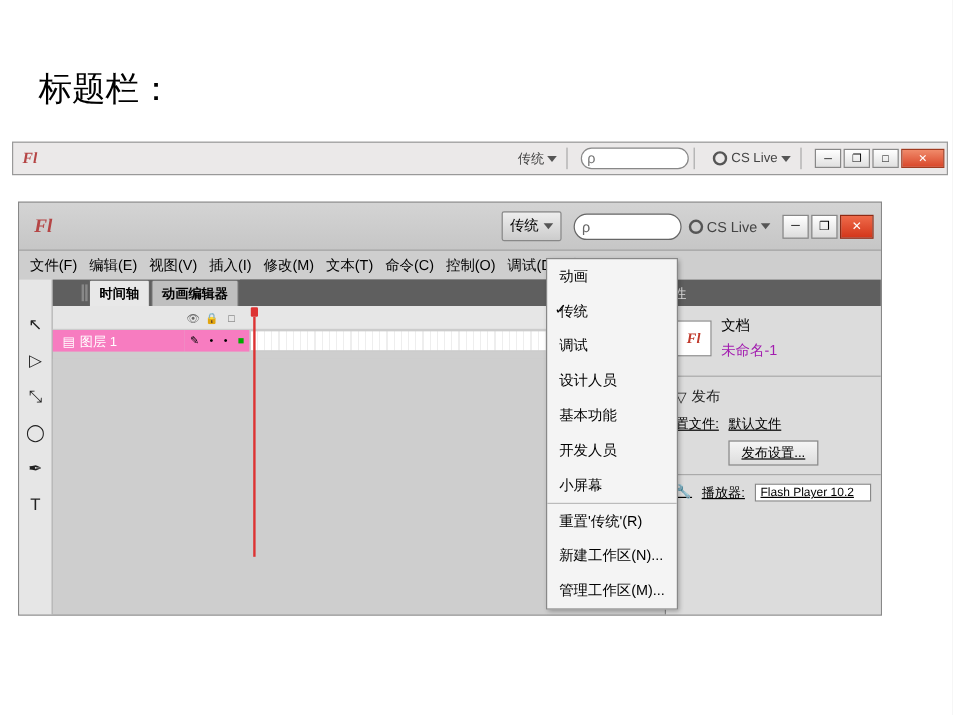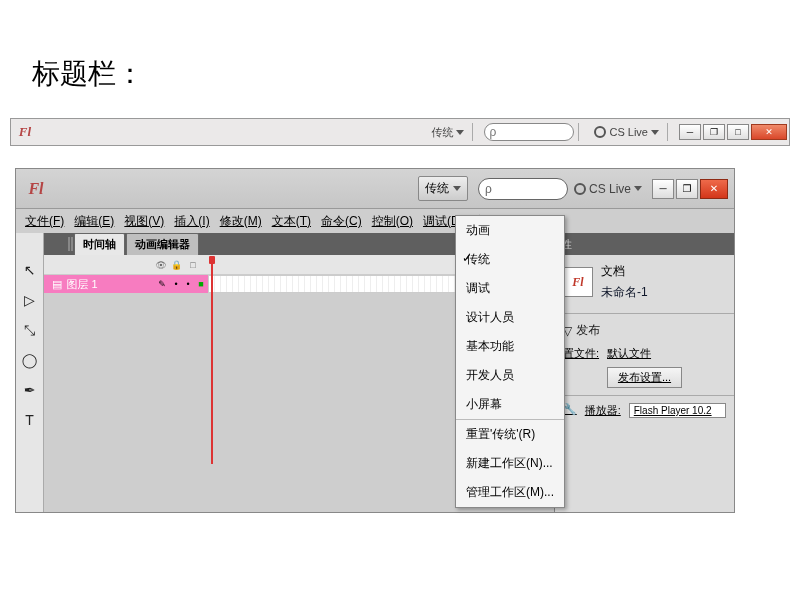--- a/index.html
+++ b/index.html
@@ -18,21 +18,21 @@
 
 .mainwin { position:absolute; left:15px; top:168px; width:720px; height:345px; background:#cecece; border:1px solid #888; }
 .mw-top { height:40px; background:linear-gradient(#d4d4d4,#c6c6c6); border-bottom:1px solid #999; display:flex; align-items:center; padding:0 6px; }
 .mw-top .mw-spacer { flex:1; }
 .mw-dd { background:linear-gradient(#eee,#ccc); border:1px solid #888; padding:3px 6px; font-size:12px; display:flex; align-items:center; gap:4px; border-radius:2px; }
 .mw-search { width:90px; height:22px; background:#fff; border:1px solid #666; border-radius:11px; display:flex; align-items:center; padding:0 6px; font-size:12px; color:#666; margin-left:10px; }
 .mw-cslive { font-size:12px; color:#444; display:flex; align-items:center; gap:3px; margin:0 6px; }
 .mw-wgrp { display:flex; gap:2px; margin-left:4px; }
 .mw-wbtn { width:22px; height:20px; border:1px solid #888; background:linear-gradient(#fff,#ddd); display:flex; align-items:center; justify-content:center; font-size:10px; }
 .mw-close { width:28px; background:linear-gradient(#ee6a4a,#d3361a); color:#fff; border-color:#8e2a14; }
-.menubar { height:24px; display:flex; align-items:center; padding:0 4px; background:#cecece; font-size:12px; gap:0;text-decoration:underline; }
+.menubar { height:24px; display:flex; align-items:center; padding:0 4px; background:#cecece; font-size:12px; gap:0; }
 .menubar span { padding:2px 5px; }
 
 .body { display:flex; height:calc(100% - 64px); }
 .left-tool { width:28px; background:#e6e6e6; border-right:1px solid #aaa; display:flex; flex-direction:column; align-items:center; padding-top:28px; gap:12px; }
 .left-tool .tool { width:18px; height:18px; display:flex; align-items:center; justify-content:center; font-size:14px; color:#222; }
 .center { flex:1; display:flex; flex-direction:column; }
 .tabs-row { height:22px; background:#5f5f5f; display:flex; align-items:flex-end; padding-left:20px;font-weight:bold; }
 .tab { background:#e8e8e8; font-size:11px; padding:3px 8px; border:1px solid #666; border-bottom:none; margin-right:1px; border-radius:2px 2px 0 0; }
 .tab.inactive { background:#bfbfbf; }
 .tabs-row .filler { flex:1; background:#5f5f5f; height:100%; }
@@ -47,21 +47,21 @@
 .playhead { position:absolute; left:0; top:-20px; width:6px; height:40px; }
 .playhead:before { content:""; position:absolute; left:0; top:0; width:6px; height:8px; background:#d33; border-radius:1px; }
 .playhead:after { content:""; position:absolute; left:2px; top:8px; width:2px; height:200px; background:#d33; }
 .canvas-area { flex:1; background:#cecece; margin-top:6px; }
 
 .rightp { width:180px; border-left:1px solid #888; background:#dcdcdc; display:flex; flex-direction:column; }
 .rp-hdr { height:22px; background:#5f5f5f; color:#ddd; font-size:11px; display:flex; align-items:center; padding-left:6px; }
 .rp-sec { padding:8px; font-size:12px; }
 .rp-doc { display:flex; align-items:center; gap:8px; }
 .rp-fl { width:30px; height:30px; border:1px solid #888; background:#fff; display:flex; align-items:center; justify-content:center; font-style:italic; font-family:serif; color:#c0392b; font-weight:bold; }
-.rp-sub { color:#0f172a; font-size:12px; margin-top:4px; }
+.rp-sub { color:#a21caf; font-size:12px; margin-top:4px; }
 .rp-divider { height:1px; background:#aaa; margin:4px 0; }
 .rp-tw { display:flex; align-items:center; font-size:12px; padding:4px 8px; gap:4px; color:#222; }
 .rp-row { display:flex; align-items:flex-start; font-size:11px; padding:3px 8px; gap:8px;text-decoration:underline; }
 .rp-btn { background:linear-gradient(#f5f5f5,#ddd); border:1px solid #888; font-size:11px; padding:2px 10px; }
 .rp-sel { border:1px solid #888; background:#fff; font-size:10px; padding:1px 4px; flex:1; }
 
 .ws-menu { position:absolute; left:455px; top:215px; width:110px; background:#f4f4f4; border:1px solid #888; box-shadow:2px 2px 4px rgba(0,0,0,0.3); z-index:50; font-size:12px; }
 .ws-menu .mi { padding:6px 8px 6px 10px; position:relative; }
 .ws-menu .mi.sep { border-top:1px solid #bbb; }
 .ws-menu .mi.check:before { content:"✓"; position:absolute; left:6px; }

